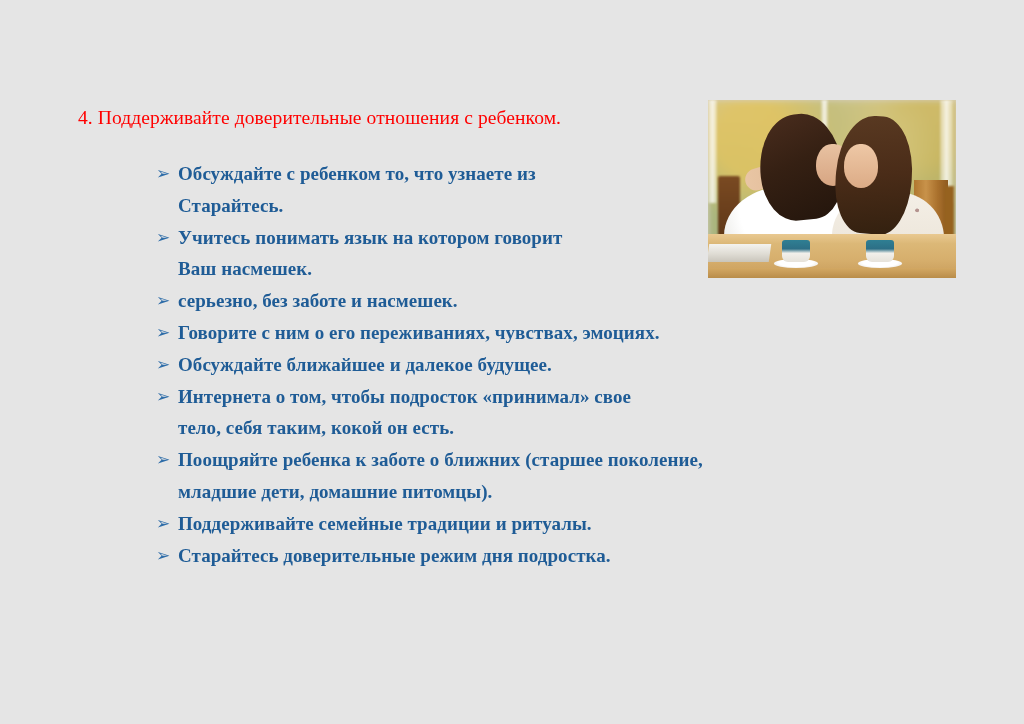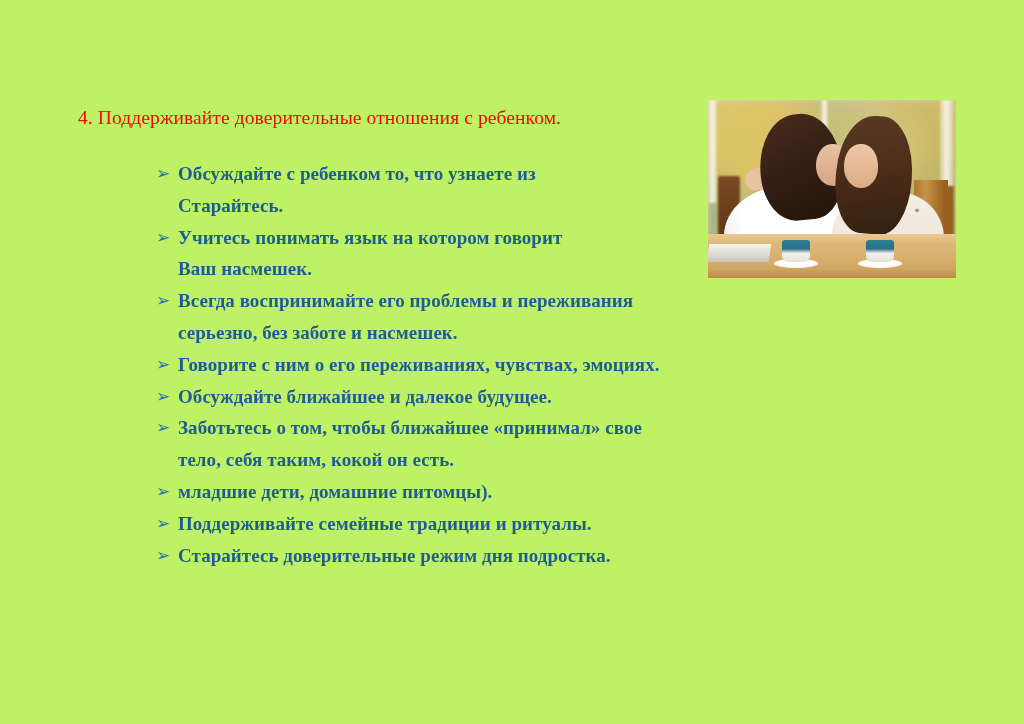--- a/index.html
+++ b/index.html
@@ -13,21 +13,21 @@
     height: 724px;
     position: relative;
     overflow: hidden;
     font-family: "Liberation Serif", "DejaVu Serif", serif;
     -webkit-font-smoothing: antialiased;
   }
 
   .slide {
     position: absolute;
     inset: 0;
-    background: #bef264;
+    background: #e5e5e5;
     padding-left: 32px;
   }
 
   
   .slide-title {
     position: absolute;
     left: 78px;
     top: 106px;
     width: 620px;
     font-family: "Liberation Serif", "DejaVu Serif", serif;
@@ -338,21 +338,20 @@
       <span class="bullet-marker">➢</span>
       <span class="bullet-text">
         <span>Учитесь понимать язык на котором говорит</span>
         <span class="l2">Ваш насмешек.</span>
       </span>
     </li>
 
     <li class="bullet-item">
       <span class="bullet-marker">➢</span>
       <span class="bullet-text">
-        <span>Всегда воспринимайте его проблемы и переживания</span>
         <span class="l2">серьезно, без заботе и насмешек.</span>
       </span>
     </li>
 
     <li class="bullet-item">
       <span class="bullet-marker">➢</span>
       <span class="bullet-text">
         <span>Говорите с ним о его переживаниях, чувствах, эмоциях.</span>
       </span>
     </li>
@@ -360,28 +359,29 @@
     <li class="bullet-item">
       <span class="bullet-marker">➢</span>
       <span class="bullet-text">
         <span>Обсуждайте ближайшее и далекое будущее.</span>
       </span>
     </li>
 
     <li class="bullet-item">
       <span class="bullet-marker">➢</span>
       <span class="bullet-text">
-        <span>Заботьтесь о том, чтобы ближайшее «принимал» свое</span>
+        <span>Интернета о том, чтобы подросток «принимал» свое</span>
         <span class="l2">тело, себя таким, кокой он есть.</span>
       </span>
     </li>
 
     <li class="bullet-item">
       <span class="bullet-marker">➢</span>
       <span class="bullet-text">
+        <span>Поощряйте ребенка к заботе о ближних (старшее поколение,</span>
         <span class="l2">младшие дети, домашние питомцы).</span>
       </span>
     </li>
 
     <li class="bullet-item">
       <span class="bullet-marker">➢</span>
       <span class="bullet-text">
         <span>Поддерживайте семейные традиции и ритуалы.</span>
       </span>
     </li>

